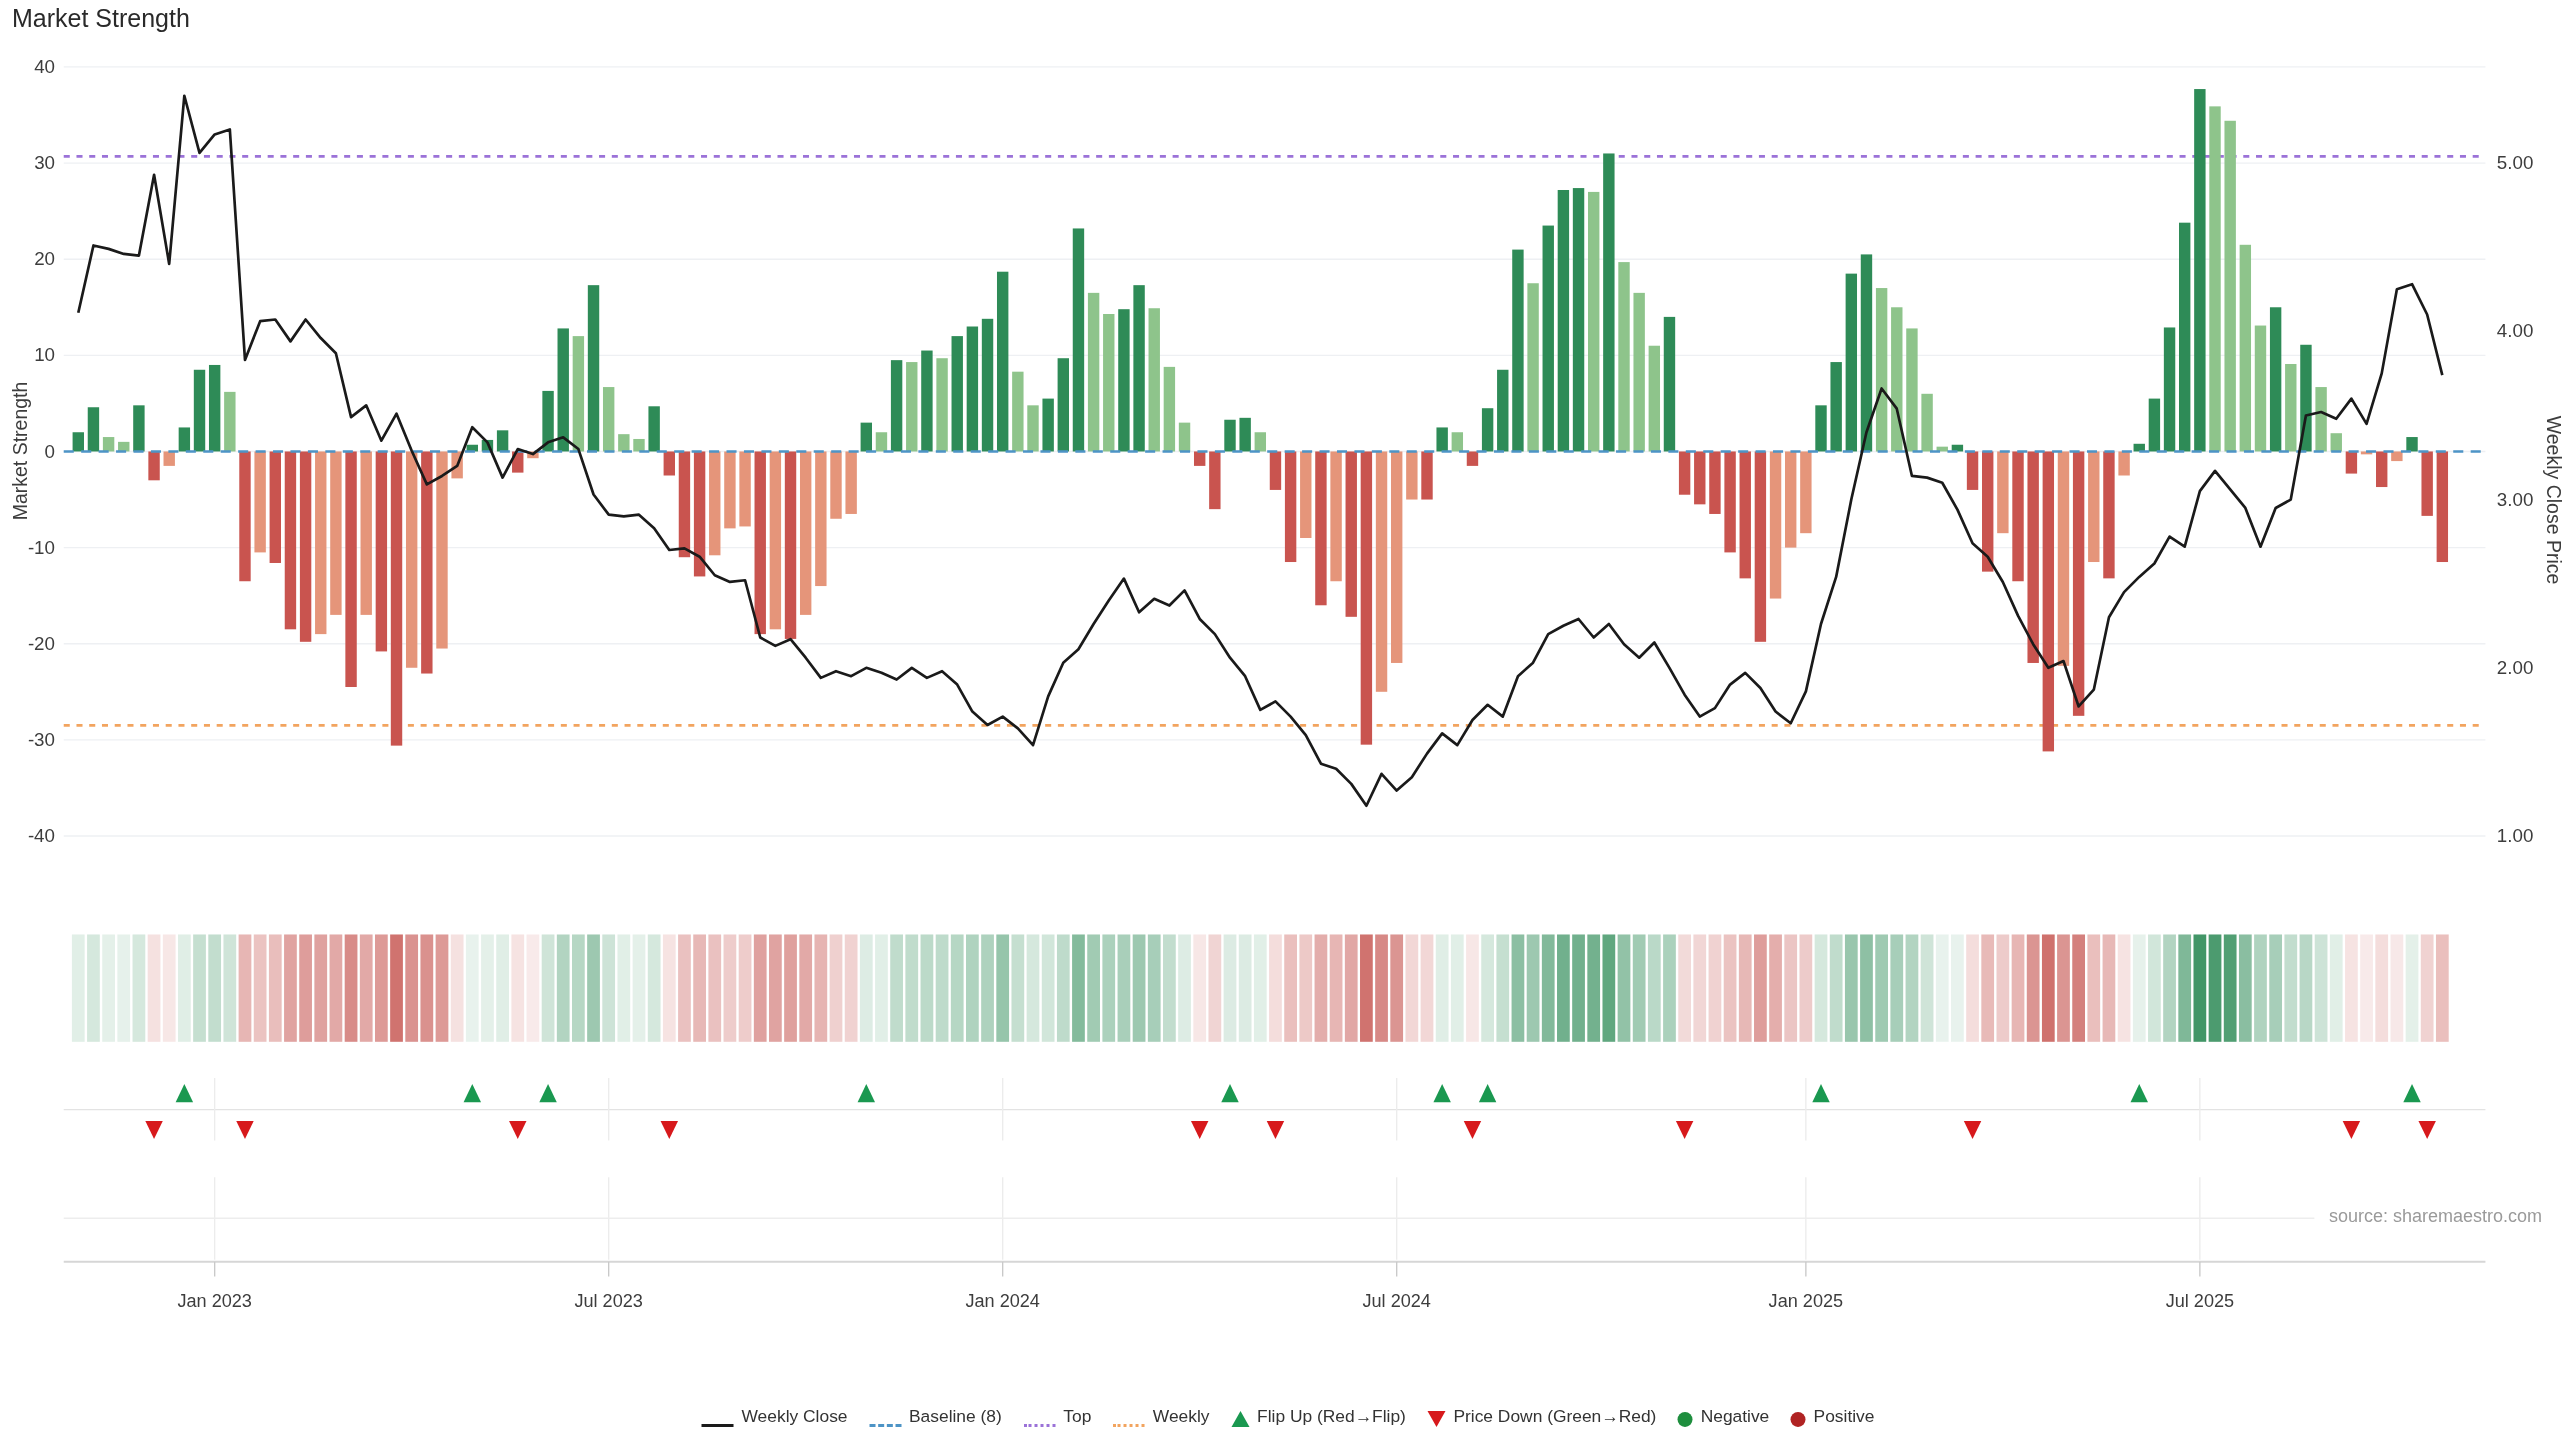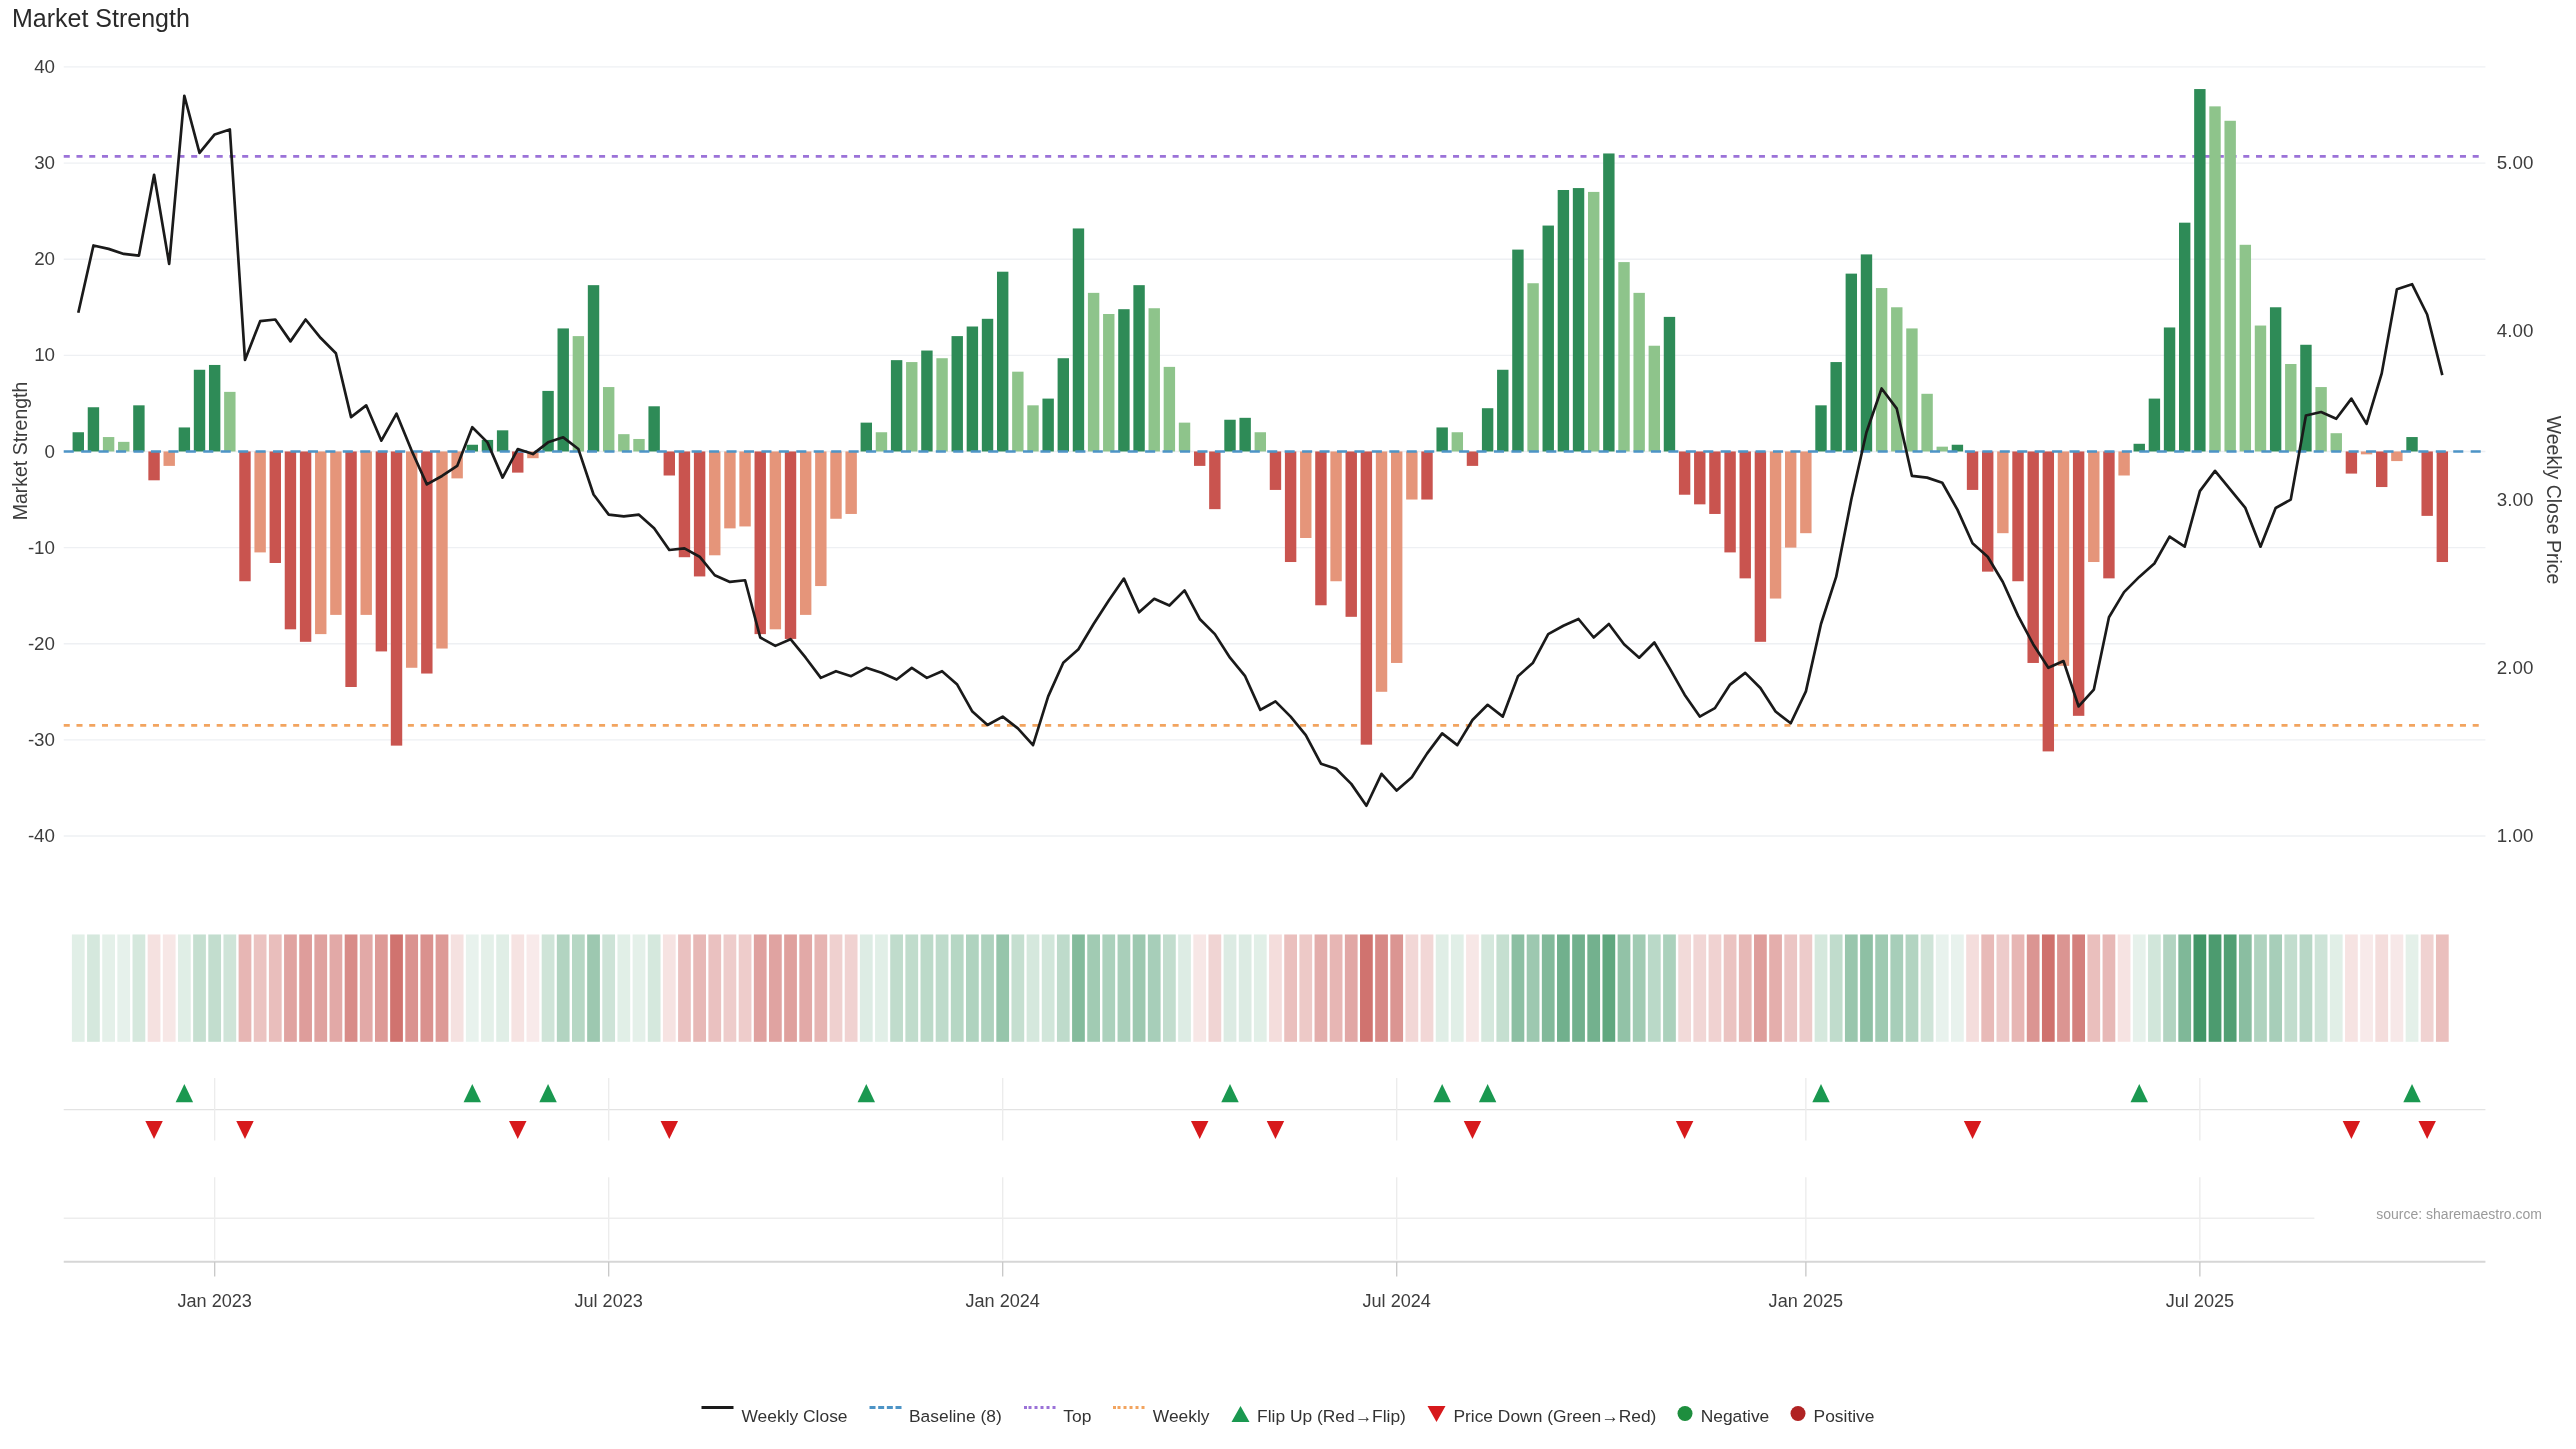--- a/index.html
+++ b/index.html
@@ -2,26 +2,26 @@
 <html style="font-size:10.7px"><head>
 <meta charset="utf-8">
 <style>
   html,body{margin:0;padding:0;background:#fff;}
   .page{position:relative;width:2576px;height:1449px;background:#ffffff;
         font-family:"Liberation Sans",sans-serif;overflow:hidden;text-decoration:underline;}
   .title{position:absolute;left:12px;top:4px;font-size:25px;color:#2a2a2a;}
   .ylab{position:absolute;font-size:19.5px;color:#3d3d3d;white-space:nowrap;}
   .ylab-left{left:20px;top:451px;transform:translate(-50%,-50%) rotate(-90deg);}
   .ylab-right{left:2553px;top:500px;transform:translate(-50%,-50%) rotate(90deg);}
-  .source{position:absolute;right:34px;top:1206px;font-size:14px;color:#9a9a9a;}
+  .source{position:absolute;right:34px;top:1206px;font-size:18px;color:#9a9a9a;}
   #chart{position:absolute;left:0;top:0;}
   #chart text{font-family:"Liberation Sans",sans-serif;fill:#3d3d3d;}
   .legend{position:absolute;left:50%;top:1406px;transform:translateX(-50%);
           display:flex;align-items:center;gap:21.5px;white-space:nowrap;}
-  .li{display:flex;align-items:flex-start;gap:8px;font-size:17.4px;color:#333;}
+  .li{display:flex;align-items:flex-end;gap:8px;font-size:17.4px;color:#333;}
   .sw{display:inline-block;}
   .sw-line-black{width:32px;height:0;border-top:3.4px solid #1a1a1a;}
   .sw-dash-blue{width:32px;height:0;border-top:3.4px dashed #4d94c6;}
   .sw-dot-purple{width:32px;height:0;border-top:3.4px dotted #9b72d8;}
   .sw-dot-orange{width:32px;height:0;border-top:3.4px dotted #f2a45f;}
   .sw-tri-up{width:0;height:0;border-left:9.4px solid transparent;
              border-right:9.4px solid transparent;border-bottom:16px solid #1a9850;}
   .sw-tri-down{width:0;height:0;border-left:9.4px solid transparent;
                border-right:9.4px solid transparent;border-top:16px solid #d7191c;}
   .sw-dot-green{width:14.8px;height:14.8px;border-radius:50%;background:#1e8e3e;}

